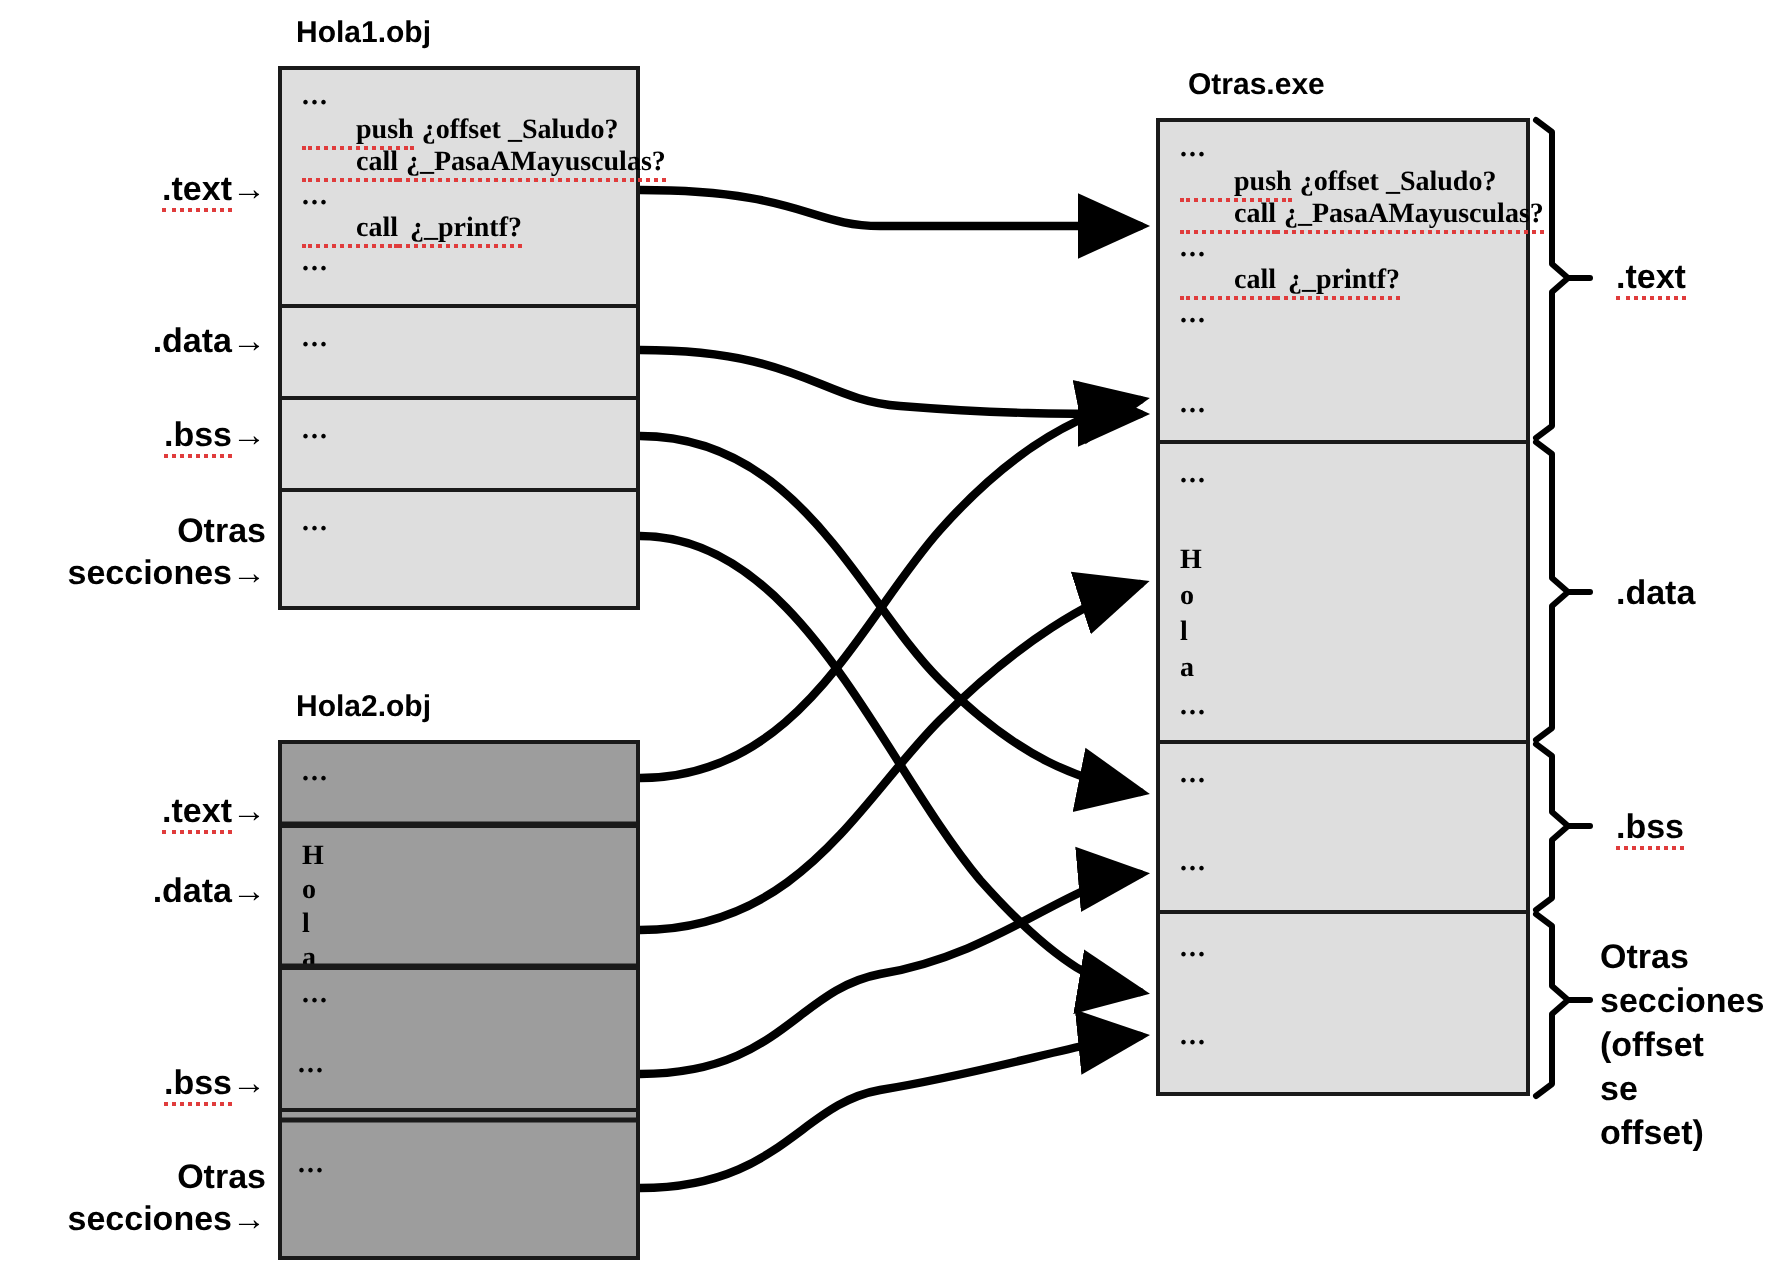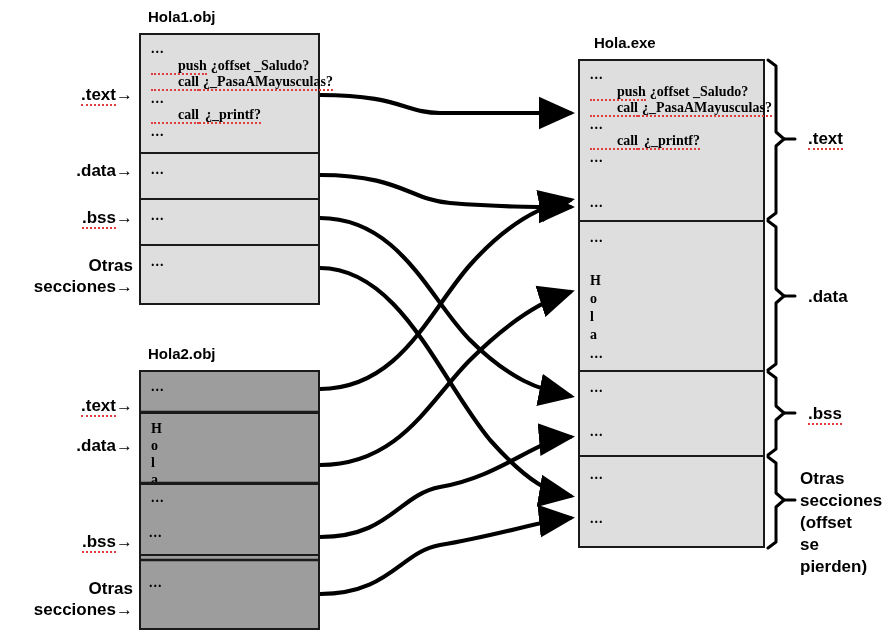--- a/index.html
+++ b/index.html
@@ -171,21 +171,21 @@
     <span>.data</span><span>→</span>
   </div>
   <div class="side-label" style="left:0px;top:531px;width:133px;">
     <span class="red">.bss</span><span>→</span>
   </div>
   <div class="side-label" style="left:0px;top:578px;width:133px;">
     <div>Otras</div>
     <div><span>secciones</span><span>→</span></div>
   </div>
 
-  <div class="file-title" style="left:594px;top:34px;">Hola.exe</div>
+  <div class="file-title" style="left:594px;top:34px;">Otras.exe</div>
 
   <div class="objbox light" style="left:578px;top:59px;width:187px;height:489px;">
 
     <div class="seg" style="top:0;height:161px;">
       <div class="code">
         <div style="line-height:15px;"><span class="dots">...</span></div><br>
         <div><span class="sq">push</span><span style="padding-left:4px;">¿offset _Saludo?</span></div><br>
         <div><span class="sq">call</span><span class="sq" style="padding-left:4px;">¿_PasaAMayusculas?</span></div><br>
         <div style="line-height:15px;"><span class="dots">...</span></div><br>
         <div><span class="sq">call</span><span class="sq" style="padding-left:6px;">¿_printf?</span></div><br>
@@ -238,16 +238,16 @@
     <span>.data</span>
   </div>
   <div class="right-label" style="left:808px;top:403px;">
     <span class="red">.bss</span>
   </div>
   <div class="right-label" style="left:800px;top:468px;">
     <div>Otras</div>
     <div>secciones</div>
     <div>(offset</div>
     <div> se</div>
-    <div>pierden)</div>
+    <div>offset)</div>
   </div>
 
 </div>
 
 </body></html>

